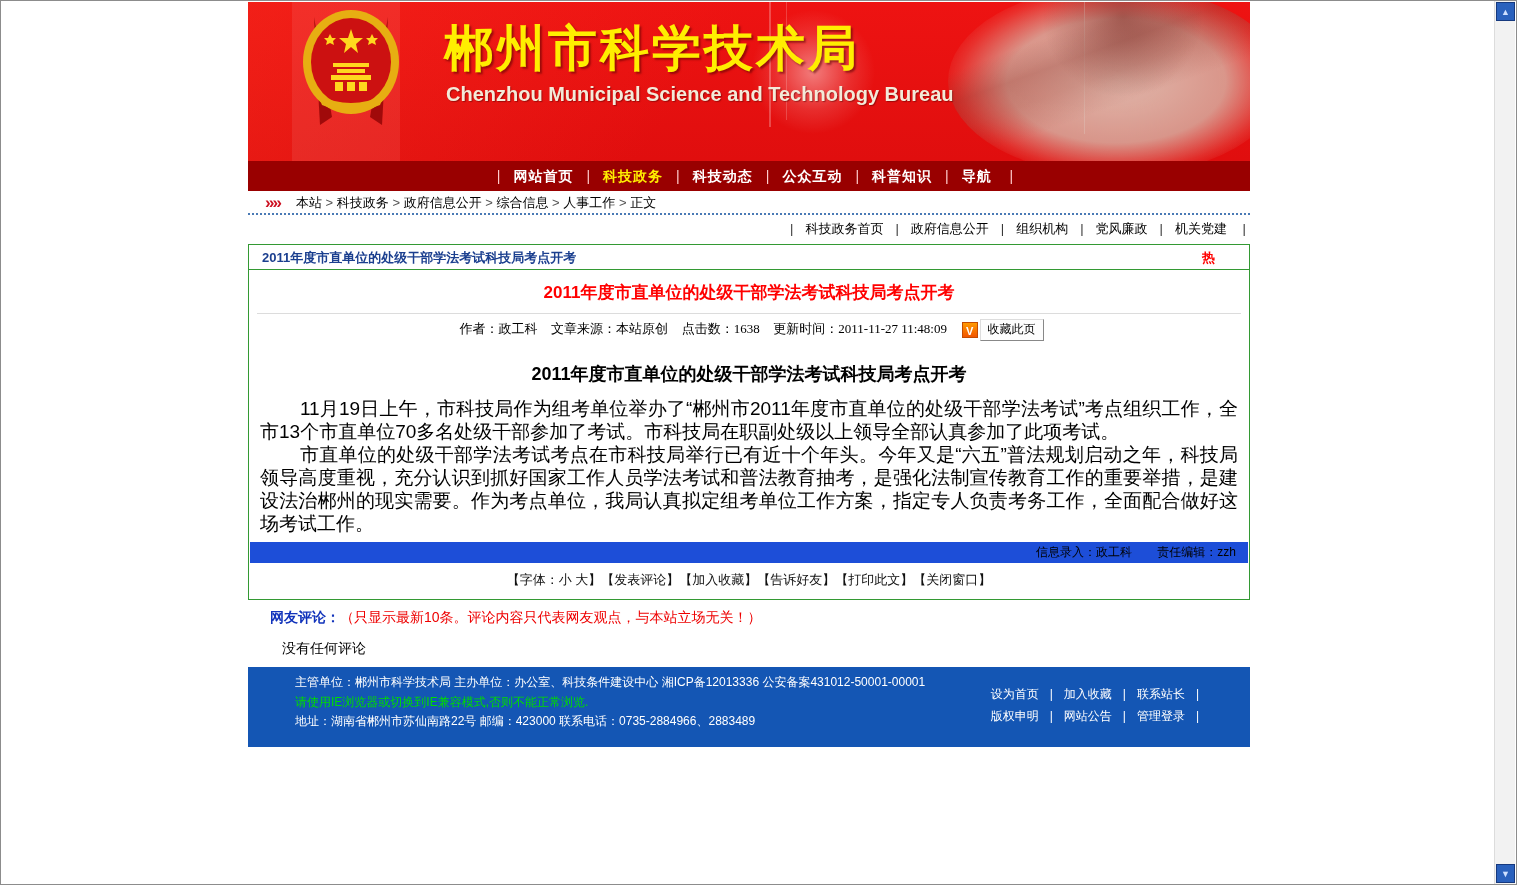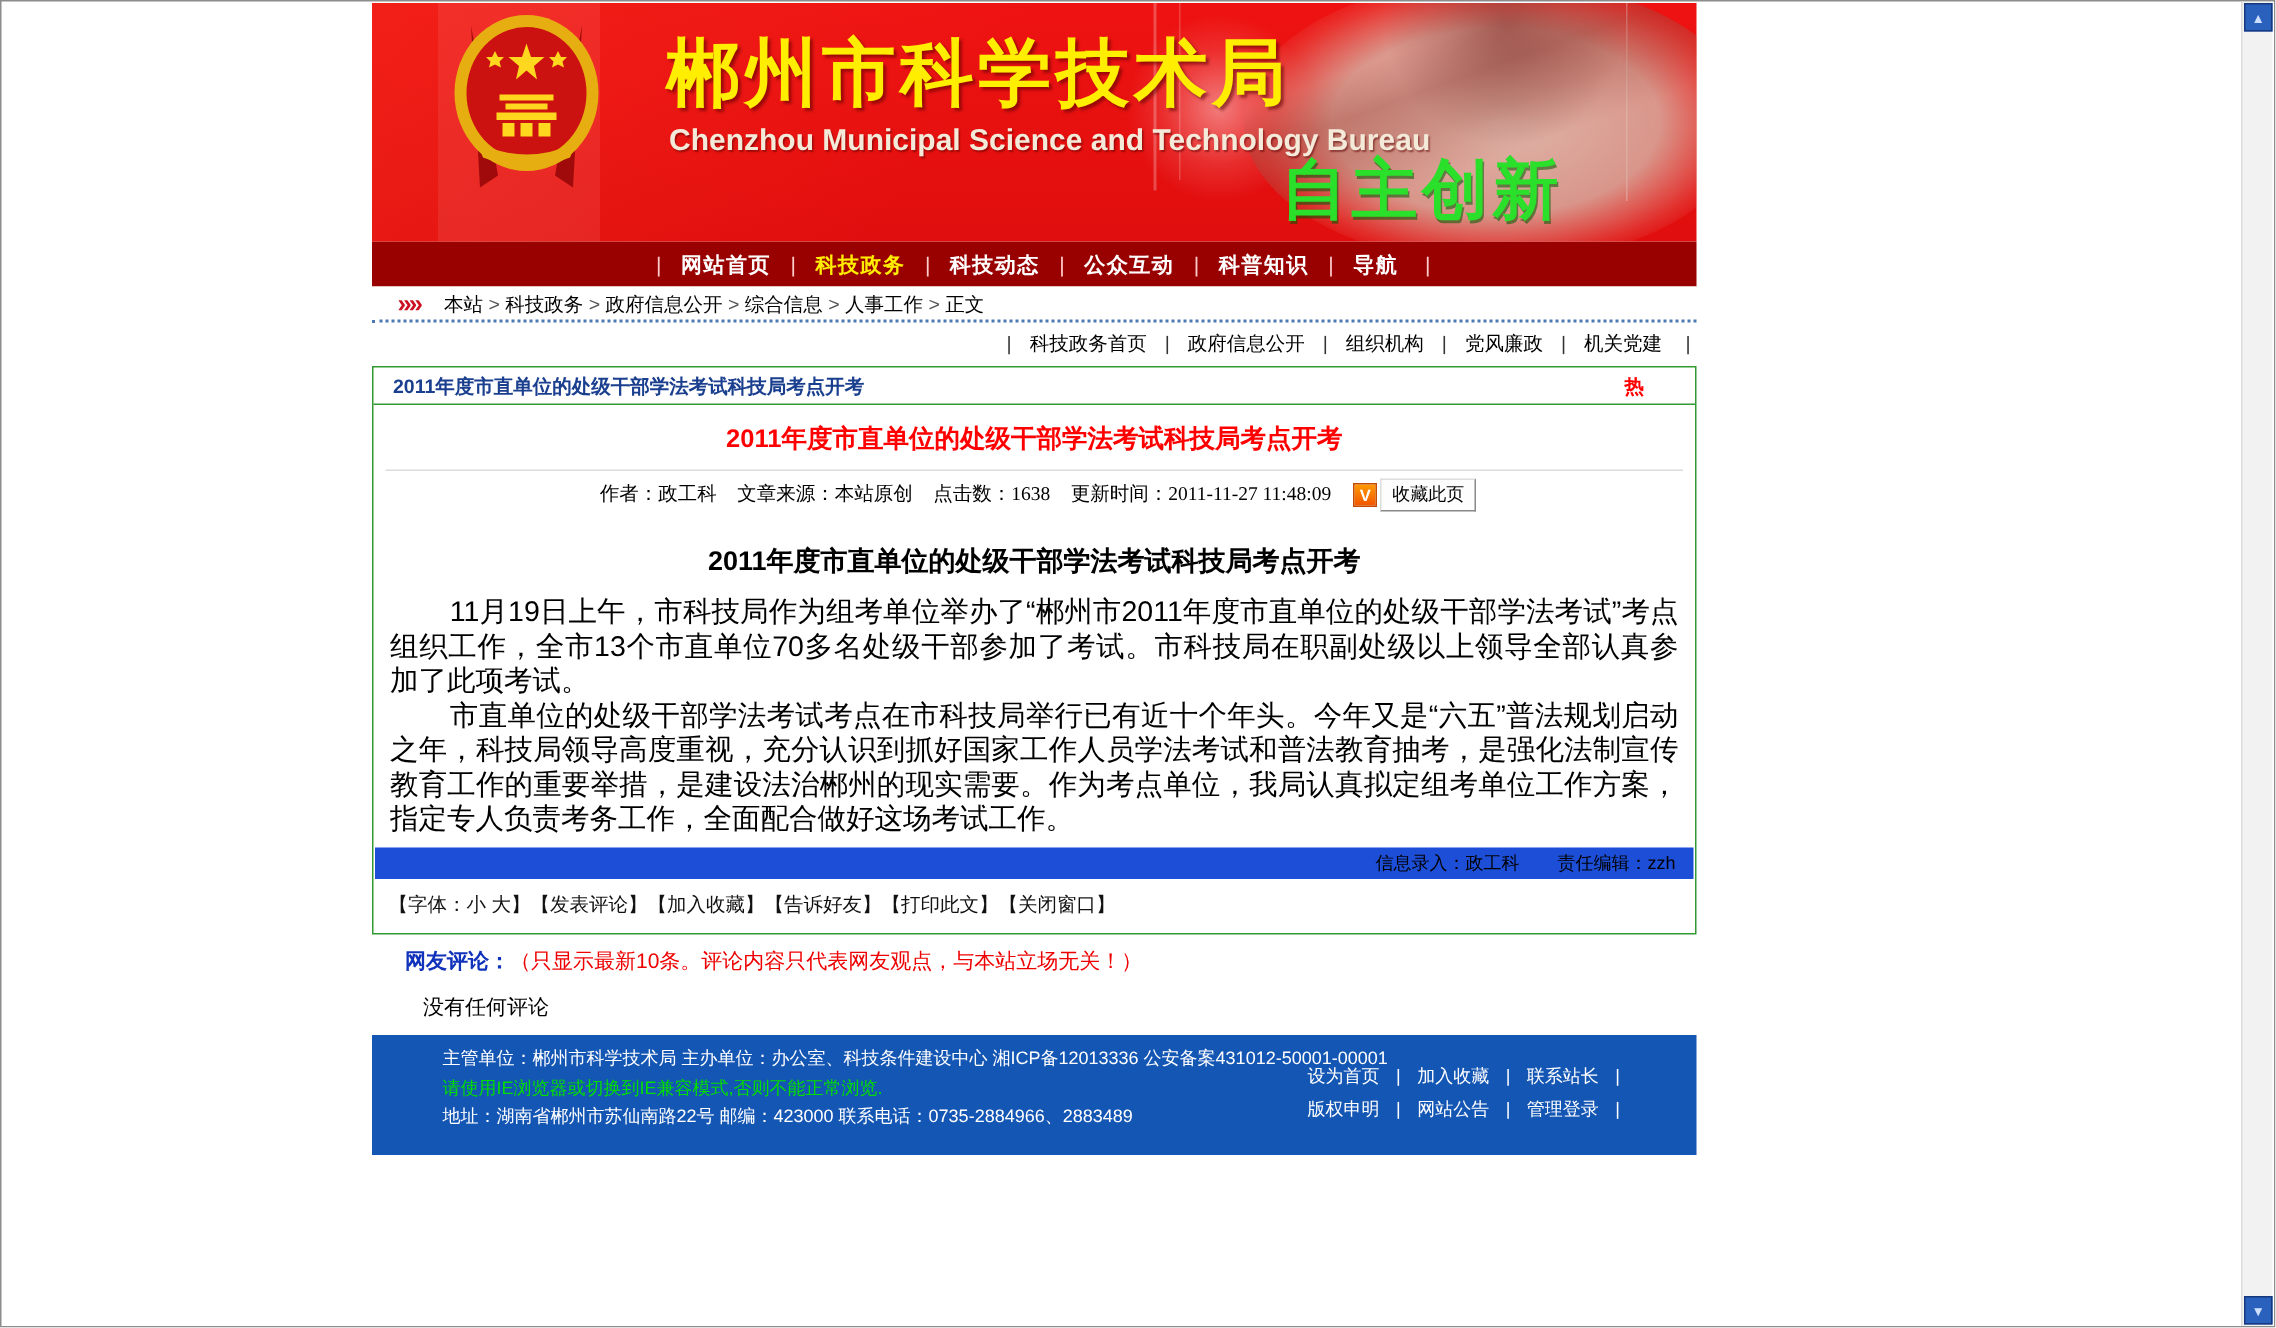--- a/index.html
+++ b/index.html
@@ -7,21 +7,21 @@
   body { width:1517px; height:885px; font-family:"Liberation Sans", sans-serif; }
   .page { position:relative; width:1517px; height:885px; border:1px solid #8c8c8c; overflow:hidden; background:#fff; }
 
   
   .scrollbar { position:absolute; right:1px; top:0; bottom:0; width:21px; background:#f2f2f2; border-left:1px solid #dcdcdc; }
   .scroll-btn { position:absolute; left:1px; width:19px; height:19px; background:#2a61bd; border:1px solid #16397e; color:#cfe0ff; font-size:9px; line-height:18px; text-align:center; cursor:pointer; }
   .scroll-btn.up { top:1px; }
   .scroll-btn.down { bottom:1px; }
 
   
-  .content { position:absolute; left:247px; top:1px; width:883px; }
+  .content { position:absolute; left:247px; top:1px; width:1002px; }
 
   
   .banner { position:relative; height:159px; overflow:hidden;
     background:
       radial-gradient(circle at 565px 70px, rgba(255,255,255,0.45) 0px, rgba(255,255,255,0.12) 38px, rgba(255,255,255,0) 62px),
       linear-gradient(125deg, #f8322066 0%, #ed111100 45%),
       linear-gradient(to bottom, #ee1312, #e00e0e);
   }
   .banner-band { position:absolute; left:44px; top:0; width:108px; height:100%; background:rgba(255,255,255,0.08); }
   .vline { position:absolute; top:0; background:rgba(255,255,255,0.55); }
@@ -70,21 +70,21 @@
   .v-icon { display:inline-block; vertical-align:middle; width:16px; height:16px; line-height:16px; text-align:center; background:linear-gradient(#ff9a00,#f25500); color:#fff; font-weight:bold; font-size:11px; border:1px solid #c34a00; }
   .bookmark-btn { display:inline-block; vertical-align:middle; margin-left:2px; font-size:12px; padding:1px 7px 2px; background:#fdfdfd; border:1px solid #888; border-top-color:#ddd; border-left-color:#ddd; cursor:pointer; }
   .body-heading { text-align:center; font-size:18px; font-weight:bold; color:#000; margin-top:21px; }
   .article-content { padding:11px 11px 0; font-size:19px; line-height:23px; color:#000; text-align:justify; }
   .article-content p { margin:0; text-indent:2.1em; }
   .entry-bar { margin:7px 1px 0; background:#1d4ed8; font-size:12px; color:#000; text-align:right; padding:2px 12px; }
   .entry-bar span { margin-left:22px; }
   .prevnext { margin:7px 0 0 30px; font-size:13px; line-height:22px; color:#000; }
   .pn-row::before { content:"•"; margin-right:10px; font-size:14px; }
   .pn-link { cursor:pointer; }
-  .actions { text-align:left; font-size:13px; color:#111; padding:8px 10px 10px; }
+  .actions { text-align:center; font-size:13px; color:#111; padding:8px 10px 10px; }
   .action-item { cursor:pointer; }
 
   
   .comments { margin-top:9px; padding-left:22px; font-size:14px; }
   .comments-label { color:#1133bb; font-weight:bold; }
   .comments-notice { color:#ee0000; }
   .no-comments { margin-top:13px; padding-left:12px; color:#000; }
 
   
   .footer { position:relative; margin-top:9px; height:80px; background:#1456b4; color:#fff; font-size:12px; }
@@ -120,21 +120,20 @@
           <rect x="37" y="62" width="28" height="4" fill="#ffd71e"></rect>
           <rect x="31" y="68" width="40" height="5" fill="#ffd71e"></rect>
           <rect x="35" y="75" width="8" height="9" fill="#ffd71e"></rect>
           <rect x="47" y="75" width="8" height="9" fill="#ffd71e"></rect>
           <rect x="59" y="75" width="8" height="9" fill="#ffd71e"></rect>
           <path d="M18 88 Q51 104 84 88 L80 98 Q51 110 22 98 Z" fill="#e7ae12"></path>
         </svg>
       </div>
       <div class="site-title-cn">郴州市科学技术局</div>
       <div class="site-title-en">Chenzhou Municipal Science and Technology Bureau</div>
-      <div class="slogan">自主创新</div>
     </div>
 
     <div class="navbar">
       <span class="nav-item">网站首页</span><span class="nav-item active">科技政务</span><span class="nav-item">科技动态</span><span class="nav-item">公众互动</span><span class="nav-item">科普知识</span><span class="nav-item">导航</span>
     </div>
 
     <div class="breadcrumb">
       <span class="crumb-arrows">»»</span>
       <span class="crumb">本站</span><span class="crumb">科技政务</span><span class="crumb">政府信息公开</span><span class="crumb">综合信息</span><span class="crumb">人事工作</span><span class="crumb">正文</span>
     </div>

